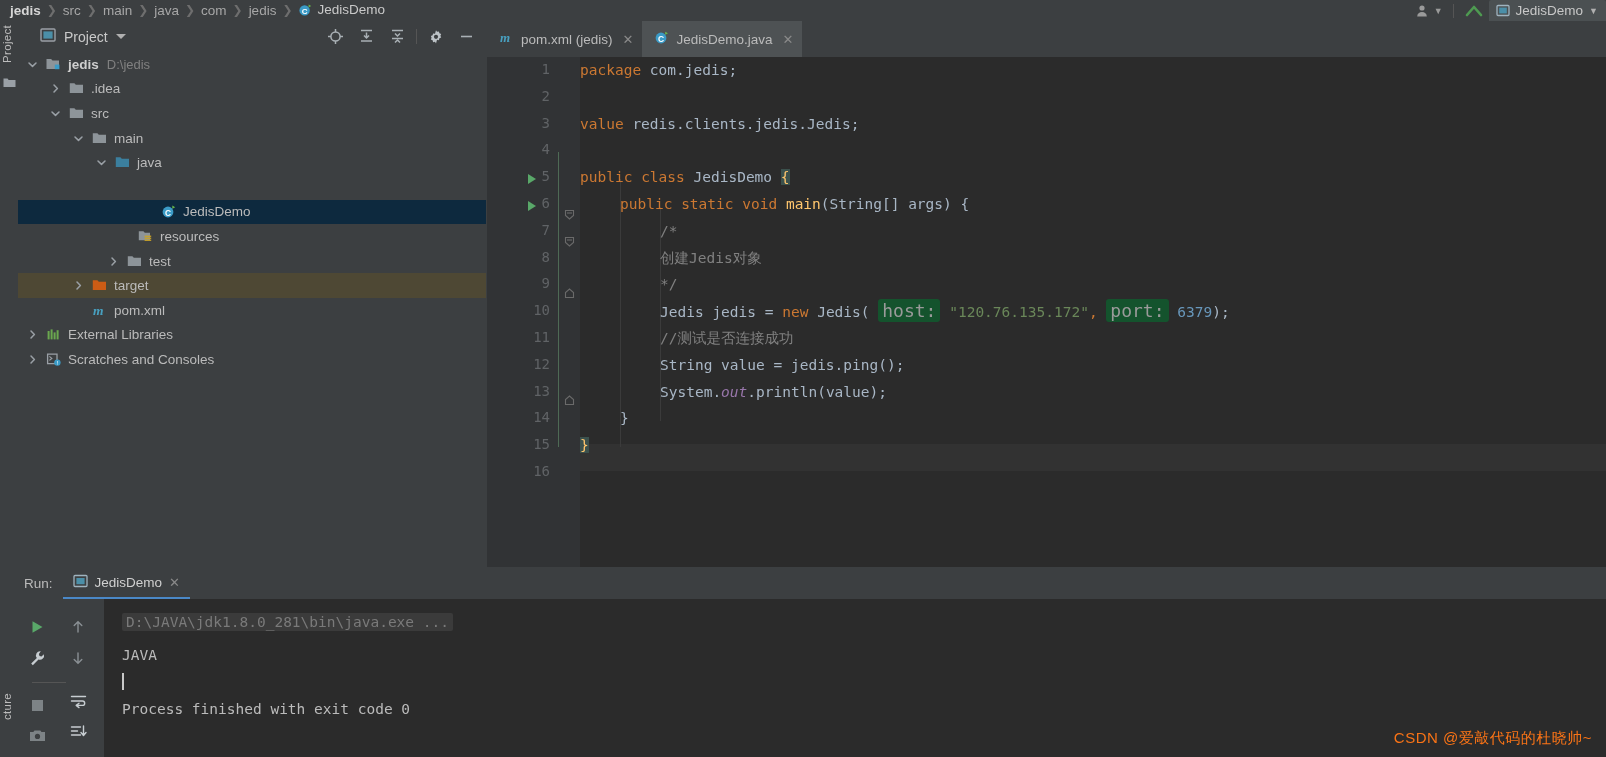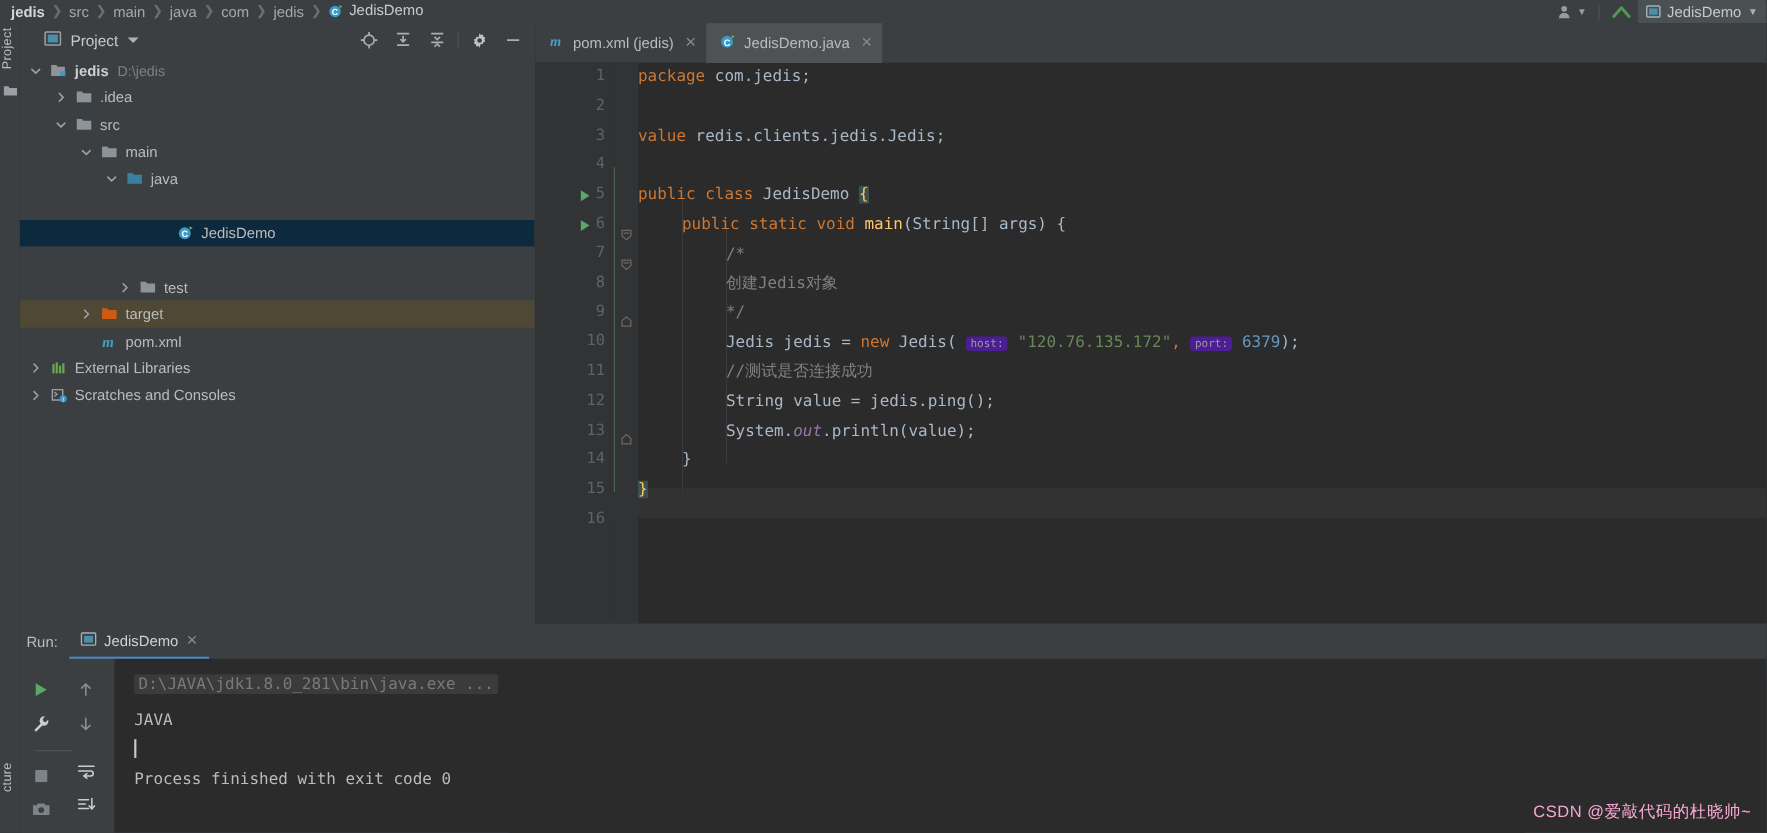--- a/index.html
+++ b/index.html
@@ -77,41 +77,41 @@
   .codelines{position:absolute;left:93px;top:0;right:0;bottom:0;}
   .cl{position:absolute;left:0;white-space:pre;height:26.8px;line-height:26.8px;color:#a9b7c6;}
   .cur-line{position:absolute;left:-93px;right:0;height:26.8px;background:#323232;}
   .indent-g{position:absolute;width:1px;background:#3b3b3b;}
   .kw{color:#cc7832;}
   .str{color:#6a8759;}
   .num{color:#6897bb;}
   .cmt{color:#808080;}
   .sfld{color:#9876aa;font-style:italic;}
   .brace-hl{background:#3b514d;color:#ffc66d;}
-  .hint{background:#4c1d95;color:#9a9a9a;font-size:10px;border-radius:3px;padding:1px 4px;}
+  .hint{background:#14532d;color:#9a9a9a;font-size:18px;border-radius:3px;padding:1px 4px;}
 
   
   .runpanel{position:absolute;left:18px;top:567px;width:1588px;height:190px;background:#3c3f41;}
   .run-tabbar{position:relative;height:32px;background:#3c3f41;display:flex;align-items:center;}
   .run-lbl{padding:0 10px 0 6px;font-size:13.5px;color:#bbbbbb;}
   .run-tab{display:flex;align-items:center;gap:7px;height:32px;padding:0 10px;font-size:13.5px;color:#d0d0d0;
     border-bottom:2px solid #4a88c7;box-sizing:border-box;}
   .run-tab .x{color:#8a8a8a;font-size:13px;}
   .run-seg{position:absolute;top:32px;height:24px;background:#3a424c;}
   .run-seg-div{position:absolute;top:32px;width:1px;height:24px;background:#4d5560;}
 
   .run-side{position:absolute;left:0;top:32px;width:86px;bottom:0;background:#3c3f41;}
   .rsbtn{position:absolute;width:28px;height:28px;display:flex;align-items:center;justify-content:center;}
   .rs-sep{position:absolute;left:14px;width:34px;height:1px;background:#555;}
   .console{position:absolute;left:86px;top:32px;right:0;bottom:0;background:#2b2b2b;
     font-family:"DejaVu Sans Mono","Liberation Mono",monospace;font-size:14.5px;color:#bbbbbb;}
   .coline{position:absolute;left:18px;white-space:pre;height:26px;line-height:26px;}
   .cmdline{color:#7a7a7a;background:#3b3b3b;padding:1px 4px;border-radius:2px;}
   .ccaret{display:inline-block;width:2px;height:17px;background:#c8c8c8;vertical-align:-3px;}
-  .watermark{position:absolute;right:14px;bottom:9px;font-size:15px;color:#f9a8d4;
+  .watermark{position:absolute;right:14px;bottom:9px;font-size:15px;color:#f97316;
     font-family:"Liberation Sans","DejaVu Sans",sans-serif;letter-spacing:.5px;text-align:right;}
 </style>
 </head>
 <body>
 
 <div class="ide">
 
   <div class="topbar">
     <div class="crumbs">
       <span class="crumb bold">jedis</span>
@@ -303,20 +303,36 @@
           <div class="spacer"></div>
           <div style="flex:0 0 7px"></div>
           <div class="ico">
             <svg width="16" height="15" viewBox="0 0 16 15">
               <circle cx="7" cy="8" r="5.4" fill="#3b9bc7"></circle>
               <text x="7" y="11.6" font-size="8.4" font-family="Liberation Sans" font-weight="bold" fill="#fff" text-anchor="middle">C</text>
               <path d="M11.3 1.6l2.9 1.6-2.9 1.6z" fill="#68b84b"></path>
             </svg>
           </div>
           <span class="nm">JedisDemo</span>
+        </div>
+        <div class="row" style="top: 172.2px; position: absolute; left: 0px; right: 0px;">
+          <div style="flex:0 0 100px"></div>
+          <div class="spacer"></div>
+          <div style="flex:0 0 7px"></div>
+          <div class="ico">
+            <svg width="16" height="15" viewBox="0 0 16 15">
+              <path d="M0.8 2.2h4.6L6.8 3.8H12v7.4H0.8z" fill="#8d9499"></path>
+              <g fill="#c9a227">
+                <rect x="6.6" y="6.6" width="6.6" height="1.3"></rect>
+                <rect x="6.6" y="8.6" width="6.6" height="1.3"></rect>
+                <rect x="6.6" y="10.6" width="6.6" height="1.3"></rect>
+              </g>
+            </svg>
+          </div>
+          <span class="nm">resources</span>
         </div>
         <div class="row" style="top: 196.8px; position: absolute; left: 12px; right: 0px;">
           <div style="flex:0 0 77px"></div>
           <div class="arrow">
             <svg width="11" height="11" viewBox="0 0 11 11">
               <path d="M4 2l3.4 3.5L4 9" stroke="#9aa0a6" stroke-width="1.5" fill="none" stroke-linecap="round" stroke-linejoin="round"></path>
             </svg>
           </div>
           <div style="flex:0 0 7px"></div>
           <div class="ico">

